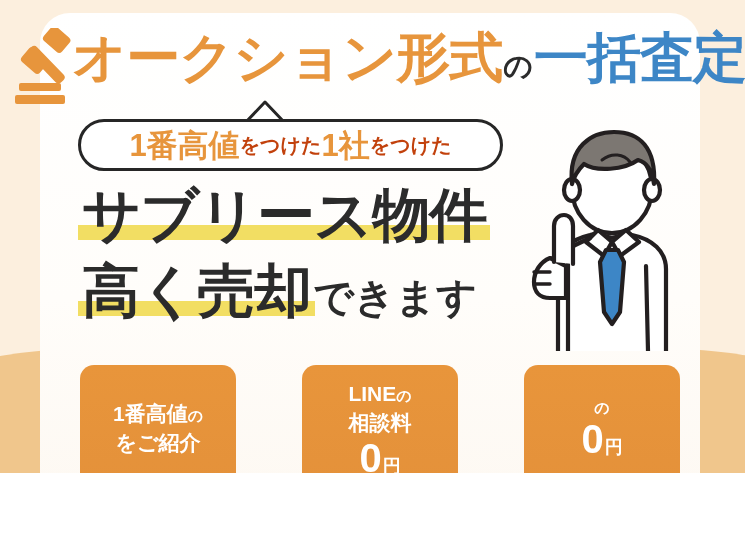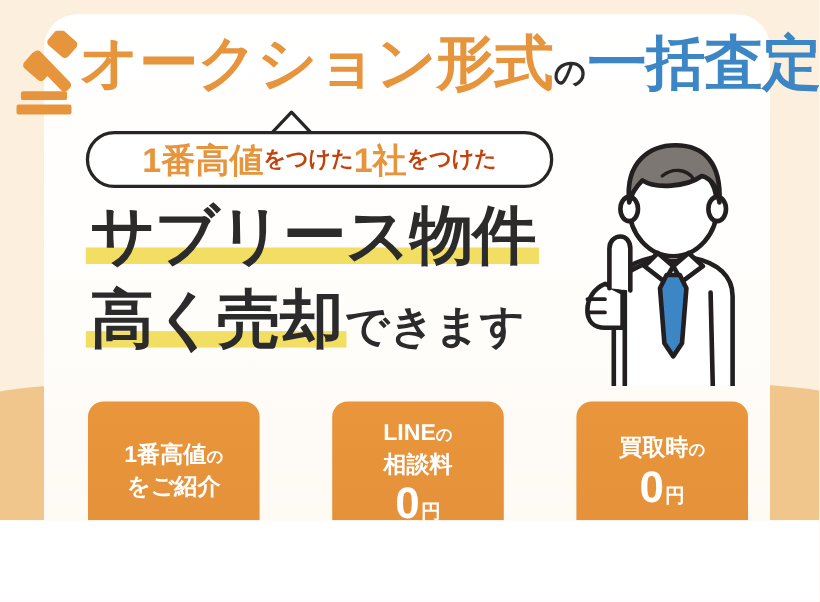--- a/index.html
+++ b/index.html
@@ -322,21 +322,20 @@
       </div>
       <div class="fc-line">相談料</div>
       <div class="fc-line">
         <span class="fc-zero">0</span>
         <span class="fc-yen">円</span>
       </div>
     </div>
 
     <div class="fcard">
       <div class="fc-line">
-        <span>買取時</span>
         <span class="fc-small">の</span>
       </div>
       <div class="fc-line">
         <span class="fc-zero">0</span>
         <span class="fc-yen">円</span>
       </div>
     </div>
 
   </div>
 

